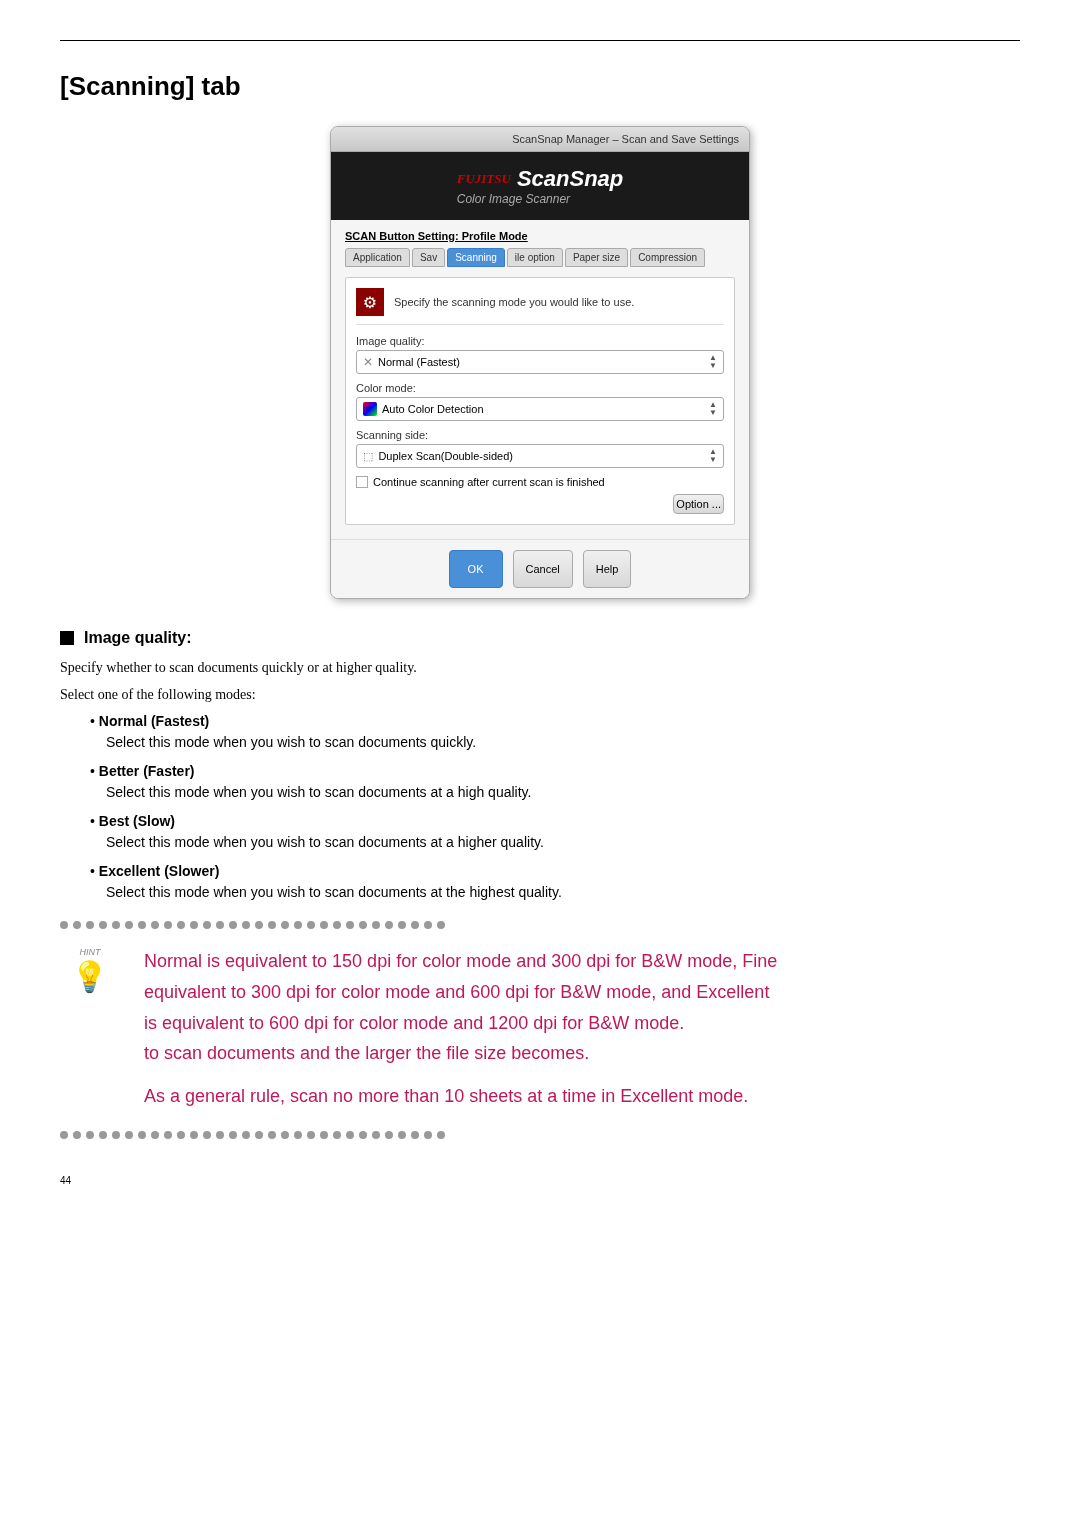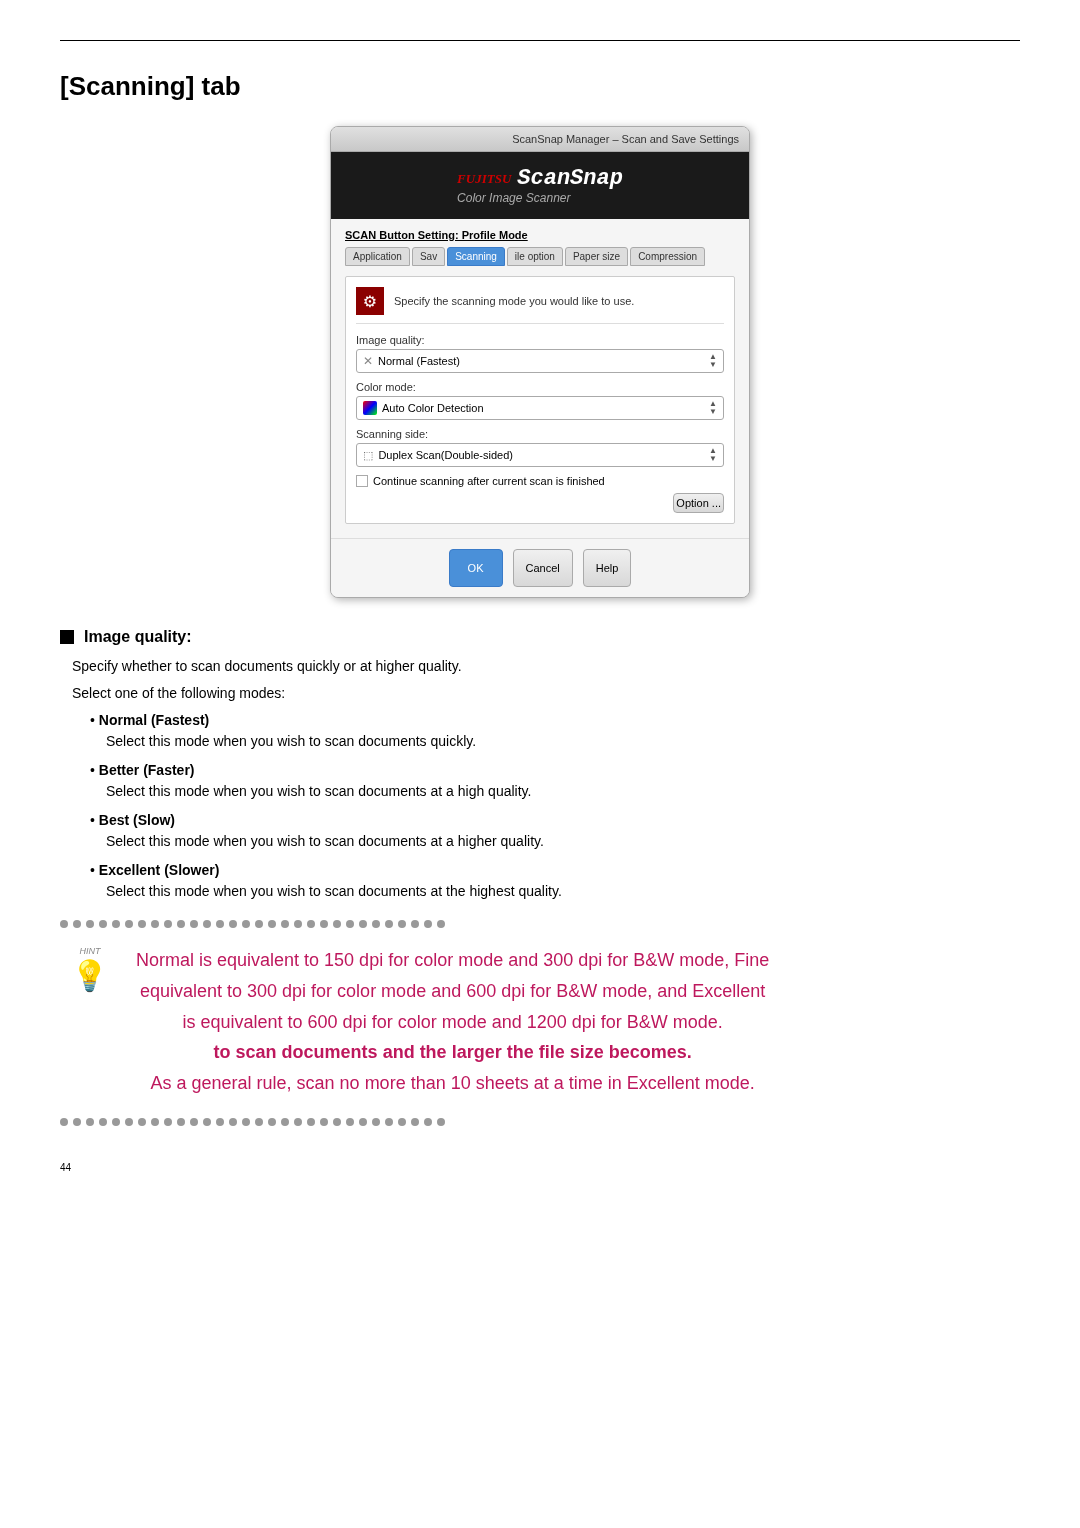--- a/index.html
+++ b/index.html
@@ -59,21 +59,21 @@
       font-weight: bold;
       font-style: italic;
       margin-right: 6px;
       font-family: serif;
     }
 
     .logo-scansnap {
       color: #ffffff;
       font-size: 22px;
       font-style: italic;
-      font-family: Liberation Mono, monospace;
+      font-family: Liberation Sans, sans-serif;
       font-weight: bold;
     }
 
     .logo-subtitle {
       color: #aaaaaa;
       font-size: 12px;
       text-align: center;
       display: block;
       font-style: italic;
     }
@@ -294,21 +294,22 @@
     .section-title {
       font-size: 16px;
       font-weight: bold;
     }
 
     .section-desc {
       font-size: 14px;
       color: #000;
       margin-bottom: 6px;
       line-height: 1.5;
-      margin-left: 12px;
+      margin-left: 0;
+      font-family: Liberation Serif, serif;
     }
 
     .bullet-list {
       list-style: none;
       margin-left: 30px;
     }
 
     .bullet-list li {
       font-size: 14px;
       margin-bottom: 6px;
@@ -343,24 +344,23 @@
       width: 8px;
       height: 8px;
       border-radius: 50%;
       background: #999;
       flex-shrink: 0;
     }
 
     
     .hint-box {
       display: flex;
-      gap: 16px;
+      gap: 24px;
       align-items: flex-start;
       margin: 4px 0;
-      text-align: center;
     }
 
     .hint-icon-area {
       display: flex;
       flex-direction: column;
       align-items: center;
       flex-shrink: 0;
       width: 60px;
     }
 
@@ -551,21 +551,21 @@
 
 <div class="hint-box">
   <div class="hint-icon-area">
     <span class="hint-label">HINT</span>
     <span class="hint-bulb">💡</span>
   </div>
   <div class="hint-text" id="hint-text-container">
       <p style="margin-bottom: 2px;">Normal is equivalent to 150 dpi for color mode and 300 dpi for B&amp;W mode, Fine</p>
       <p style="margin-bottom: 2px;">equivalent to 300 dpi for color mode and 600 dpi for B&amp;W mode, and Excellent</p>
       <p style="margin-bottom: 2px;">is equivalent to 600 dpi for color mode and 1200 dpi for B&amp;W mode.</p>
-      <p style="margin-bottom: 2px; font-weight: bold;">to scan documents and the larger the file size becomes.</p>
+      <p style="margin-bottom: 14px;">to scan documents and the larger the file size becomes.</p>
       <p style="margin-bottom: 2px;">As a general rule, scan no more than 10 sheets at a time in Excellent mode.</p>
     </div>
 </div>
 
 <div class="dot-separator" id="dot-sep-bottom">
     <div class="dot"></div>
     <div class="dot"></div>
     <div class="dot"></div>
     <div class="dot"></div>
     <div class="dot"></div>

